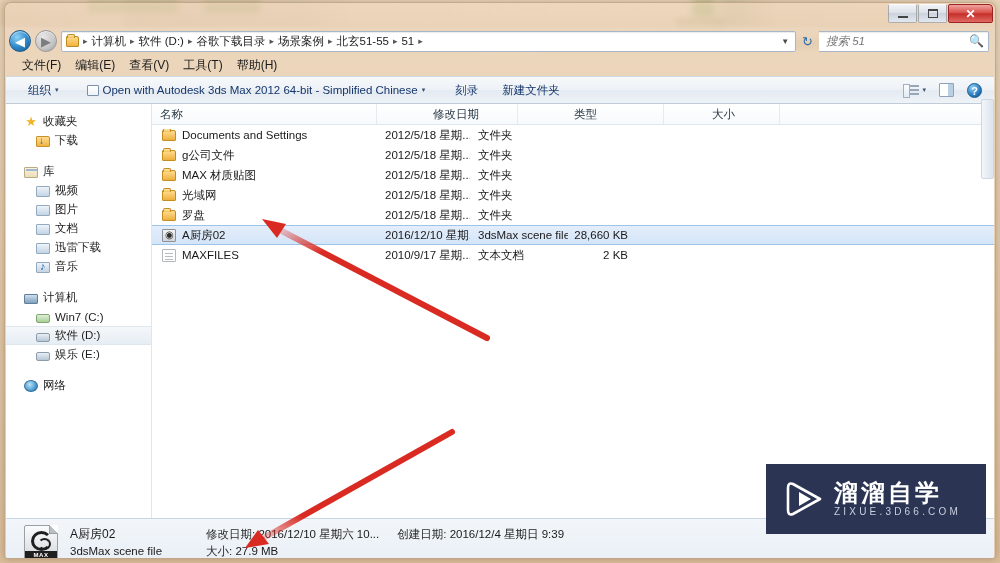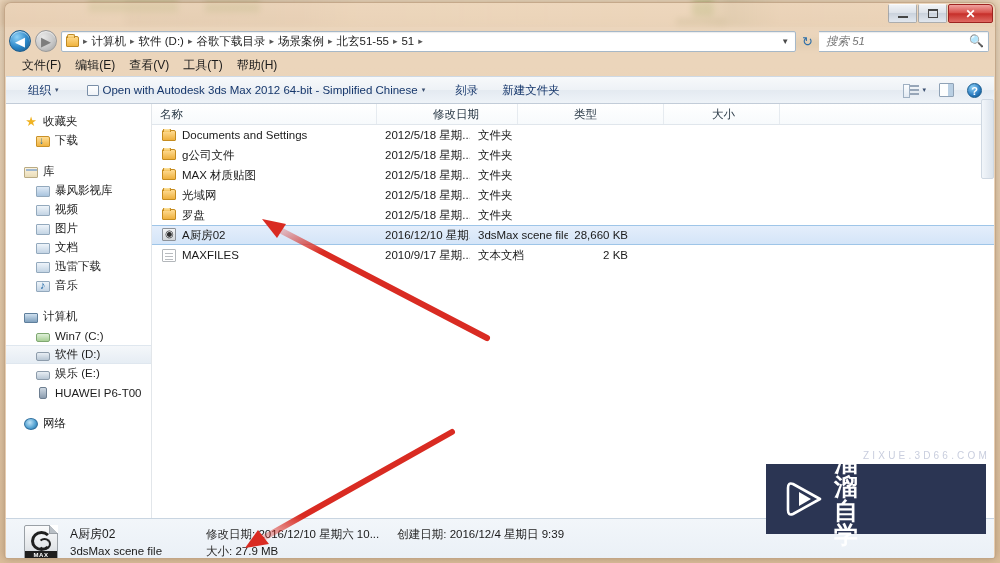--- a/index.html
+++ b/index.html
@@ -264,21 +264,21 @@
   .c-type { width: 98px; }
   .c-size { width: 68px; }
   .c-rest { flex: 1 1 auto; border-right:none !important; }
 
   .rows { flex: 1 1 auto; }
   .row {
     display:flex; height: 20px; align-items:center;
     font-size: 11.5px; color:#1a1a1a;
   }
   .row > div { padding-left: 8px; overflow:hidden; white-space:nowrap; }
-  .row .c-name { display:flex; gap:6px; padding-left: 10px; }
+  .row .c-name { display:flex; align-items:center; gap:6px; padding-left: 10px; }
   .row.selected {
     background: linear-gradient(180deg,#e4eefb,#d4e5f8);
     border-top:1px solid #9ec5e8; border-bottom:1px solid #9ec5e8;
     height:20px;
   }
   .row.selected .c-size { color:#1a1a1a; }
   .c-size { text-align: right; padding-right: 8px !important; padding-left:0 !important; }
 
   .fi { width: 14px; height: 13px; position: relative; flex:0 0 auto; }
   .fi-folder {
@@ -347,21 +347,21 @@
   
   .watermark {
     position:absolute; left: 766px; top: 464px;
     width: 220px; height: 70px;
     background:#2b3553; display:flex; align-items:center; gap:12px;
     padding-left: 18px;
   }
   .wm-play {
     width: 38px; height: 38px; flex:0 0 auto; position:relative;
   }
-  .wm-text { display:flex; flex-direction:row; gap: 2px; }
+  .wm-text { display:flex; flex-direction:column; gap: 2px; }
   .wm-cn { color:#fff; font-size: 24px; letter-spacing: 3px; font-weight:bold; line-height:1; }
   .wm-en { color:#c9cede; font-size: 10px; letter-spacing: 3.2px; line-height:1; }
 
   .sbar {
     position:absolute; right:1px; top:96px; width:13px; height:80px;
     background: linear-gradient(90deg,#f2f6fa,#dbe3ec);
     border:1px solid #cfd8e2; border-radius:2px;
   }
 </style>
 </head>
@@ -468,24 +468,20 @@
       </div>
 
       <div class="nav-spacer"></div>
 
       <div class="nav-group">
         <div class="nav-item header-item">
           <span class="ic ic-lib"></span>
           <span>库</span>
         </div>
         <div class="nav-item child">
-          <span class="ic ic-baofeng"></span>
-          <span>暴风影视库</span>
-        </div>
-        <div class="nav-item child">
           <span class="ic ic-video"></span>
           <span>视频</span>
         </div>
         <div class="nav-item child">
           <span class="ic ic-pic"></span>
           <span>图片</span>
         </div>
         <div class="nav-item child">
           <span class="ic ic-doc"></span>
           <span>文档</span>
@@ -511,24 +507,20 @@
           <span class="ic ic-drive-win"></span>
           <span>Win7 (C:)</span>
         </div>
         <div class="nav-item child selected">
           <span class="ic ic-drive"></span>
           <span>软件 (D:)</span>
         </div>
         <div class="nav-item child">
           <span class="ic ic-drive"></span>
           <span>娱乐 (E:)</span>
-        </div>
-        <div class="nav-item child">
-          <span class="ic ic-phone"></span>
-          <span>HUAWEI P6-T00</span>
         </div>
       </div>
 
       <div class="nav-spacer"></div>
 
       <div class="nav-group">
         <div class="nav-item header-item">
           <span class="ic ic-network"></span>
           <span>网络</span>
         </div>

